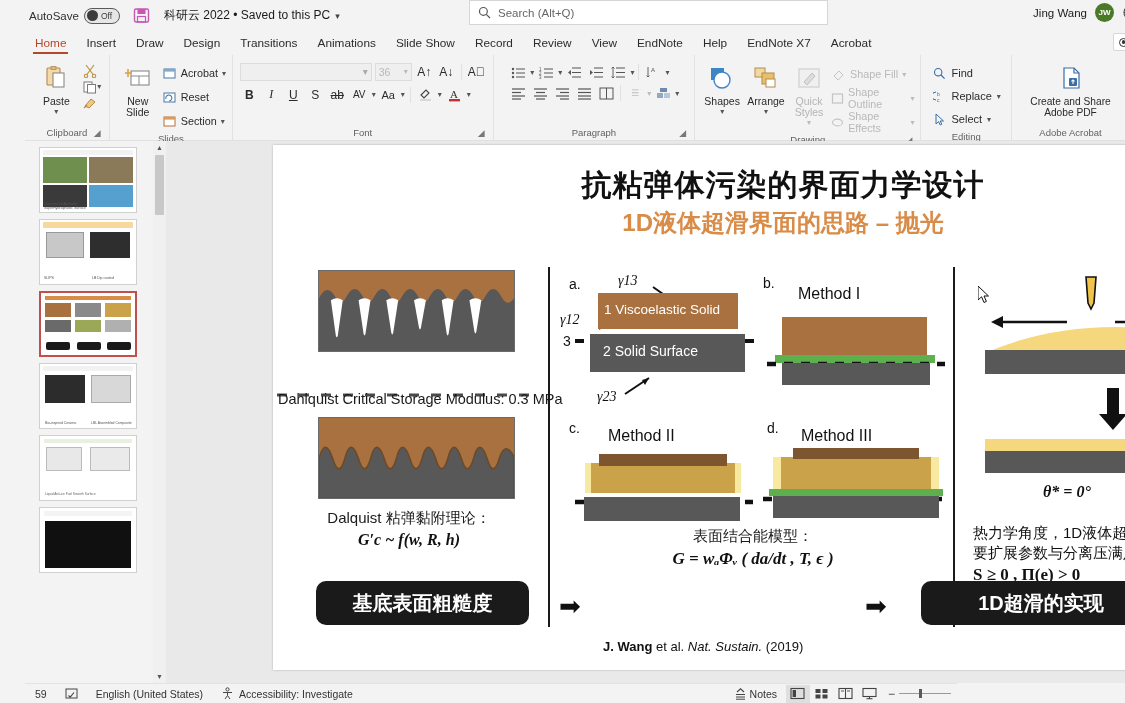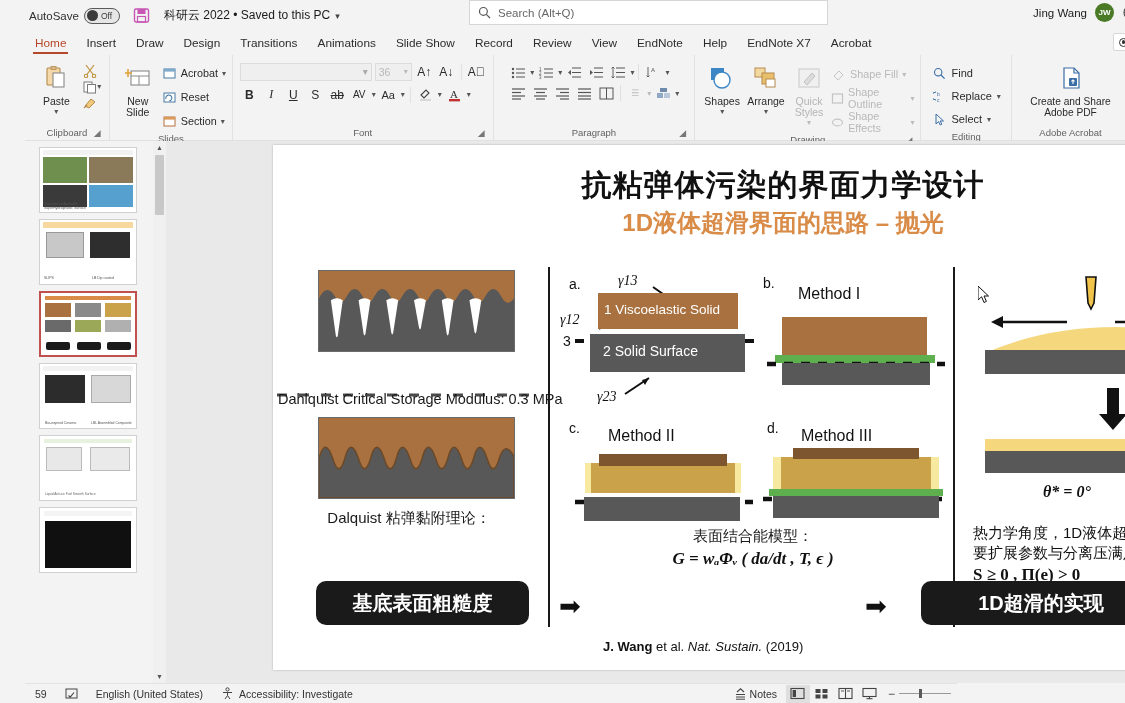--- a/index.html
+++ b/index.html
@@ -758,20 +758,23 @@
 
       <div class="cap-dahlquist" style="left:5px; top:246px;">Dahlquist Critical Storage Modulus: 0.3 MPa</div>
 
       <div class="blk-rough" style="left:45px; top:272px; width:197px; height:82px; background:#a9713f;">
         <svg width="100%" height="100%" viewBox="0 0 197 82" preserveAspectRatio="none">
           <path d="M0,82 L0,42 Q6,18 14,42 Q20,62 26,42 Q32,18 40,42 Q46,62 52,42 Q58,18 66,42 Q72,62 78,42 Q84,18 92,42 Q98,62 104,42 Q110,18 118,42 Q124,62 130,42 Q136,18 144,42 Q150,62 156,42 Q162,18 170,42 Q176,62 182,42 Q188,22 197,40 L197,82 Z" fill="#585858" stroke="#6b4a2a" stroke-width="1.6"></path>
         </svg>
       </div>
 
       <div class="cap-zh" style="left:0px; top:364px; width:272px;">Dalquist 粘弹黏附理论：</div>
+      <div class="eq" style="left:0px; top:386px; width:272px;">
+        <span>G′c ~ f(w, R, h)</span>
+      </div>
 
       <div class="panel-letter" style="left:296px; top:131px;">a.</div>
       <div class="gam" style="left:345px; top:128px; font-size:14px;">γ13</div>
       <svg style="position:absolute; left:378px; top:138px" width="40" height="26">
           <line x1="2" y1="4" x2="22" y2="18" stroke="#111" stroke-width="2"></line>
           <polygon points="22,18 15,16 19,11" fill="#111"></polygon>
         </svg>
 
       <div class="gam" style="left:287px; top:167px; font-size:14px;">γ12</div>
       <svg style="position:absolute; left:320px; top:170px" width="28" height="20">

